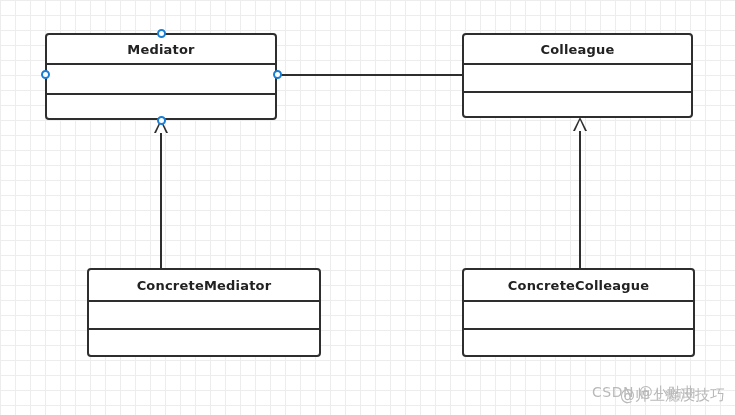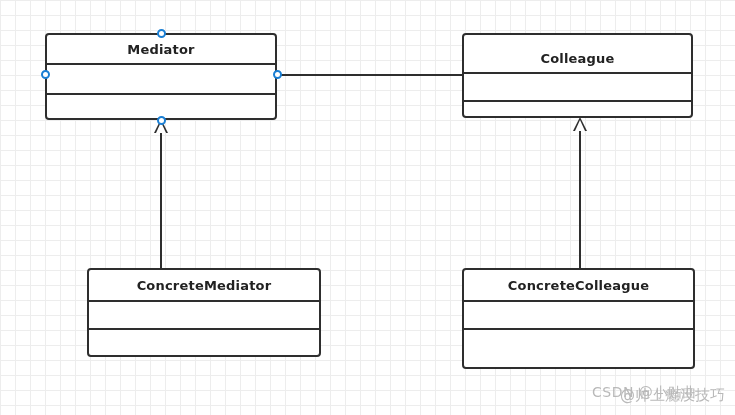--- a/index.html
+++ b/index.html
@@ -136,36 +136,36 @@
 
   <div class="uml-class" style="left:45px; top:33px; width:232px; height:87px;">
     <div class="uml-compartment title" style="height:30px;">
       <span class="uml-title-text">Mediator</span>
     </div>
     <div class="uml-compartment attrs" style="height:30px;"></div>
     <div class="uml-compartment ops" style="flex:1 1 auto;"></div>
   </div>
 
   <div class="uml-class" style="left:462px; top:33px; width:231px; height:85px;">
-    <div class="uml-compartment title" style="height:30px;margin-top:9px;">
+    <div class="uml-compartment title" style="height:30px;">
       <span class="uml-title-text">Colleague</span>
     </div>
     <div class="uml-compartment attrs" style="height:28px;"></div>
     <div class="uml-compartment ops" style="flex:1 1 auto;"></div>
   </div>
 
   <div class="uml-class" style="left:43px; top:268px; width:234px; height:89px;margin-left:44px;">
     <div class="uml-compartment title" style="height:32px;">
       <span class="uml-title-text">ConcreteMediator</span>
     </div>
     <div class="uml-compartment attrs" style="height:28px;"></div>
     <div class="uml-compartment ops" style="flex:1 1 auto;"></div>
   </div>
 
-  <div class="uml-class" style="left:462px; top:268px; width:233px; height:101px;">
+  <div class="uml-class" style="left:462px; top:268px; width:233px; height:89px;">
     <div class="uml-compartment title" style="height:32px;">
       <span class="uml-title-text">ConcreteColleague</span>
     </div>
     <div class="uml-compartment attrs" style="height:28px;"></div>
     <div class="uml-compartment ops" style="flex:1 1 auto;"></div>
   </div>
 
   <div class="handle" style="left:157px; top:29px;"></div>
   <div class="handle" style="left:41px; top:70px;"></div>
   <div class="handle" style="left:273px; top:70px;"></div>

